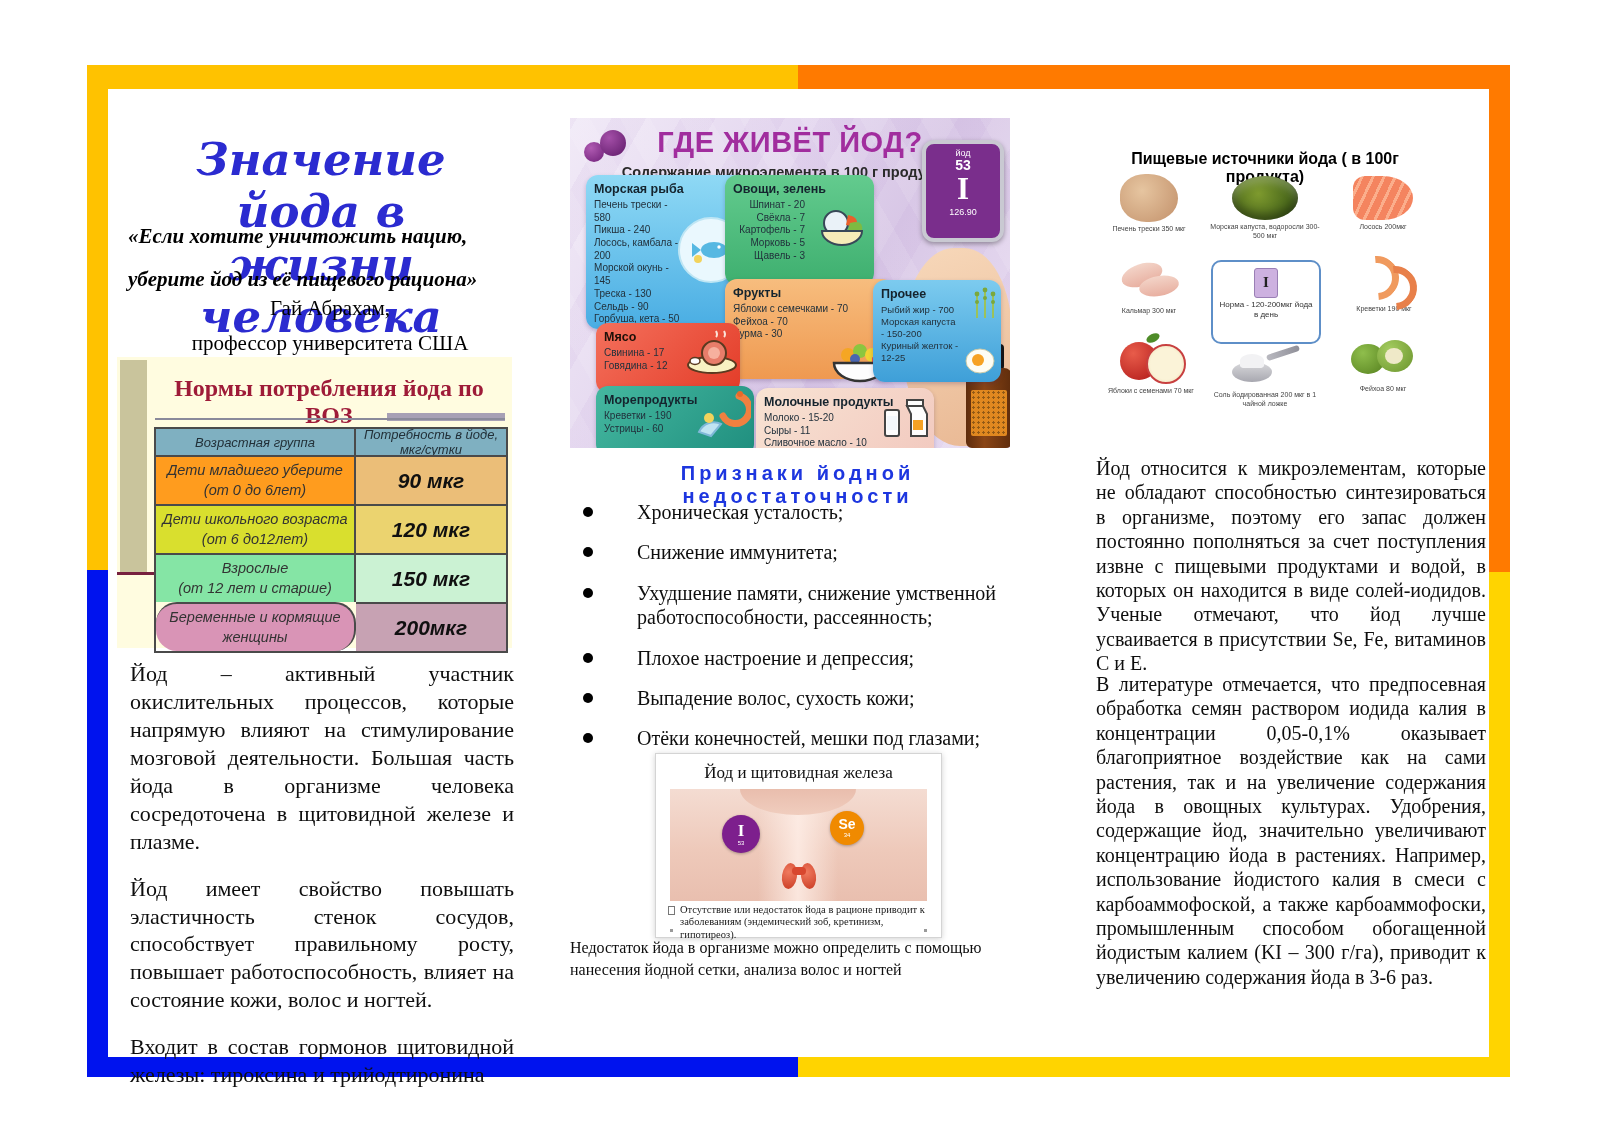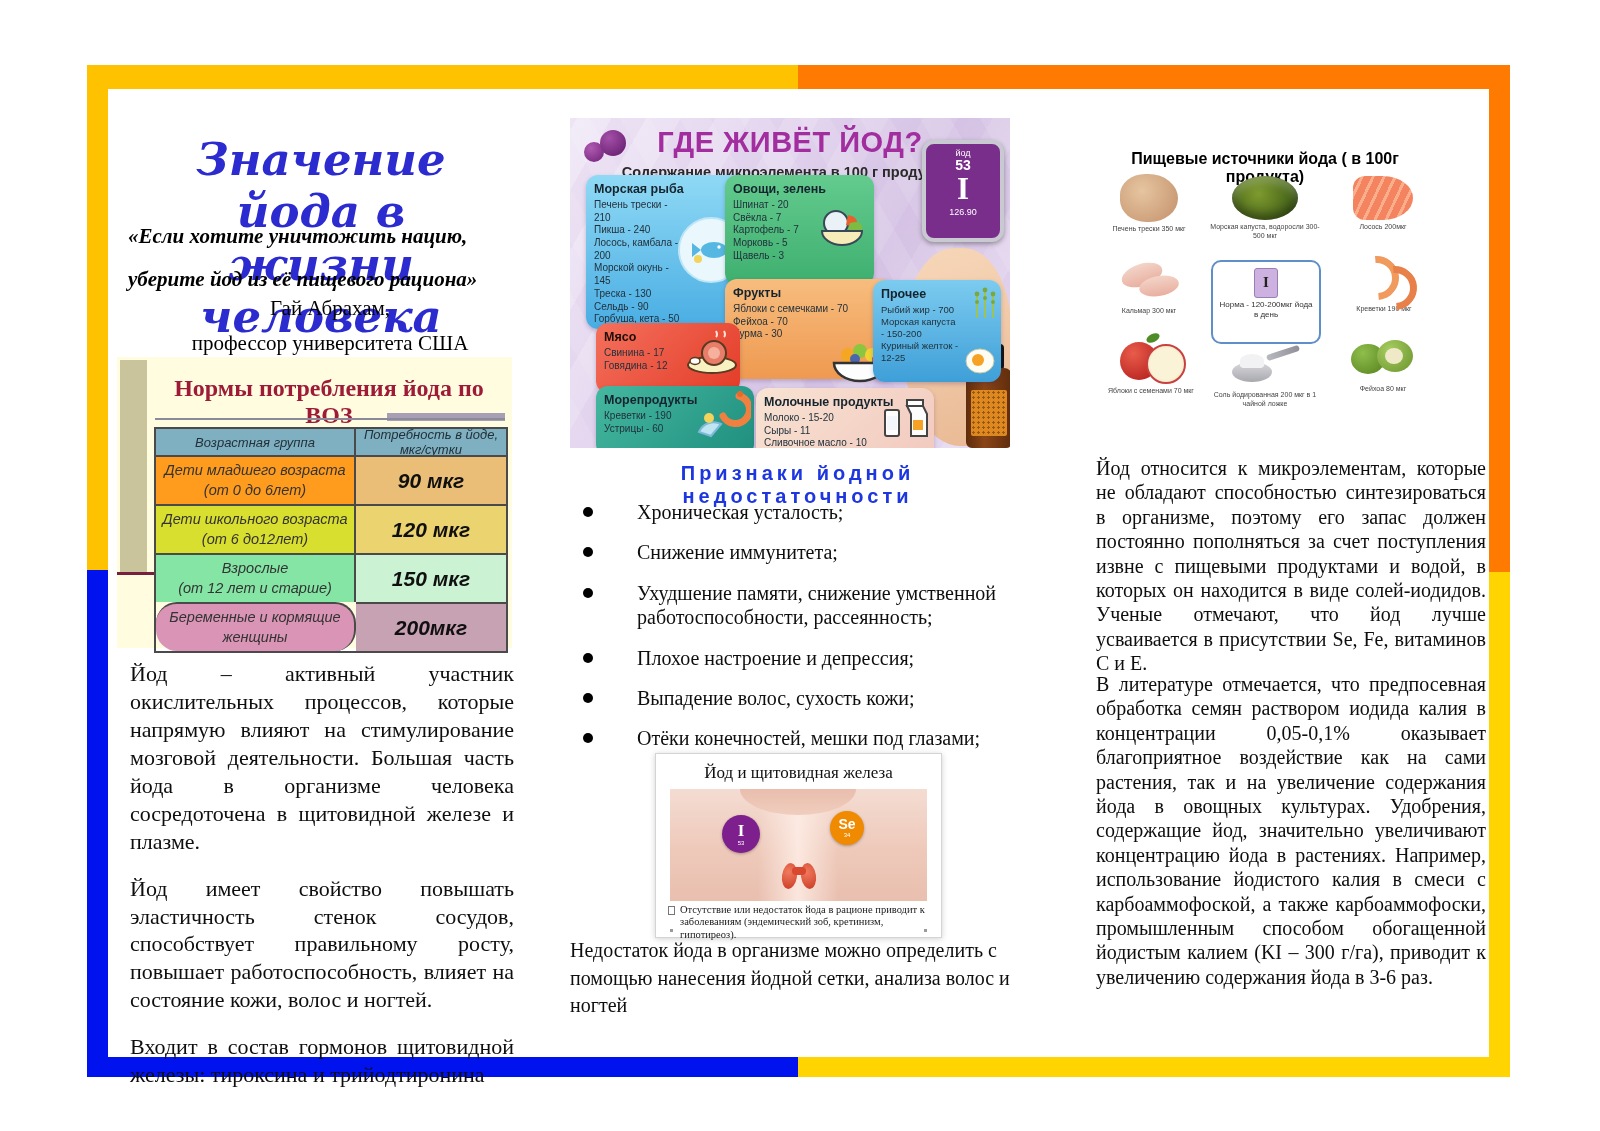--- a/index.html
+++ b/index.html
@@ -79,21 +79,21 @@
   .element-tile .el-mass{font-size:9px;margin-top:3px;}
 
   .card{position:absolute;border-radius:12px;padding:7px 8px;box-shadow:0 2px 4px rgba(60,30,90,.25);z-index:2;}
   .card h3{margin:0 0 3px 0;font-size:12.5px;font-weight:bold;color:#15242E;}
   .card ul{margin:0;padding:0;list-style:none;font-size:10px;line-height:1.27;color:#22313C;}
   .card.sea{left:16px;top:57px;width:146px;height:140px;
     background:linear-gradient(180deg,#8FD9F5,#49ADE3);}
   .card.sea ul{width:88px;}
   .card.veg{left:155px;top:57px;width:133px;height:96px;
     background:linear-gradient(180deg,#63CB8E,#3EAF6F);}
-  .card.veg ul{width:72px;}
+  .card.veg ul{width:72px;text-align:right;}
   .card.fruit{left:155px;top:161px;width:153px;height:86px;
     background:linear-gradient(180deg,#F7BD7E,#EF9950);}
   .card.fruit ul{width:150px;}
   .card.other{left:303px;top:162px;width:112px;height:88px;
     background:linear-gradient(180deg,#7CCBEF,#3E9FD8);}
   .card.other ul{width:78px;font-size:9.5px;}
   .card.meat{left:26px;top:205px;width:128px;height:56px;
     background:linear-gradient(135deg,#F4705C,#E33C28);}
   .card.meat h3{color:#1E1008;}
   .card.meat ul{width:66px;}
@@ -141,21 +141,21 @@
   .circle-i{left:52px;top:26px;width:38px;height:38px;background:#7D1F8D;}
   .circle-i .sym{font-family:"Liberation Serif",serif;font-size:17px;font-weight:bold;line-height:1.05;margin-top:7px;}
   .circle-se{left:160px;top:22px;width:34px;height:34px;background:#F08A00;}
   .circle-se .sym{font-size:14px;font-weight:bold;line-height:1.1;margin-top:6px;}
   .circle-el .tiny{font-size:6px;line-height:1.1;}
   .slide-caption{left:12px;top:150px;width:262px;font-size:10.5px;line-height:1.18;color:#1A1A1A;display:flex;}
   .slide-caption .sq{flex:0 0 5px;width:5px;height:7px;border:1px solid #777;margin:2px 5px 0 0;}
   .corner-dot{position:absolute;width:3px;height:3px;background:#9a9a9a;bottom:5px;}
   .corner-dot.cl{left:14px;} .corner-dot.cr{right:14px;}
 
-  .mid-bottom{left:570px;top:937px;width:458px;font-size:20px;line-height:1.38;color:#0E0E0E;}
+  .mid-bottom{left:570px;top:937px;width:458px;font-size:16px;line-height:1.38;color:#0E0E0E;}
 
   
   .food-panel{left:1093px;top:142px;width:344px;height:262px;background:#fff;}
   .fp-heading{left:0;top:8px;width:344px;text-align:center;font-family:"Liberation Sans",sans-serif;
     font-size:16px;font-weight:bold;color:#000000;}
   .food-item{position:absolute;text-align:center;font-family:"Liberation Sans",sans-serif;}
   .food-item .cap{font-size:7px;color:#444;line-height:1.25;margin-top:3px;}
   .icon-box{margin:0 auto;position:relative;}
   .i-codliver{width:58px;height:48px;border-radius:46% 54% 52% 48%;
     background:radial-gradient(circle at 38% 35%,#E6C5A0,#C2906A);}
@@ -235,21 +235,21 @@
     <div class="abs olive-bar"></div>
     <div class="abs burgundy-line"></div>
     <div class="abs who-title">Нормы потребления йода по ВОЗ</div>
     <div class="abs who-accent"></div>
     <div class="abs who-underline"></div>
     <div class="abs who-table">
       <div class="cell th first gcol">Возрастная группа</div>
       <div class="cell th first">Потребность в йоде, мкг/сутки</div>
 
       <div class="cell g r0 gcol">
-        <div>Дети младшего возраста</div>
+        <div>Дети младшего уберите</div>
         <div>(от 0 до 6лет)</div>
       </div>
       <div class="cell v r0">90 мкг</div>
 
       <div class="cell g r1 gcol">
         <div>Дети школьного возраста</div>
         <div>(от 6 до12лет)</div>
       </div>
       <div class="cell v r1">120 мкг</div>
 
@@ -285,21 +285,21 @@
     <div class="abs element-tile">
       <div class="el-name">йод</div>
       <div class="el-num">53</div>
       <div class="el-sym">I</div>
       <div class="el-mass">126.90</div>
     </div>
 
     <div class="card sea">
       <h3>Морская рыба</h3>
       <ul>
-        <li>Печень трески - 210</li>
+        <li>Печень трески - 580</li>
         <li>Пикша - 240</li>
         <li>Лосось, камбала - 200</li>
         <li>Морской окунь - 145</li>
         <li>Треска - 130</li>
         <li>Сельдь - 90</li>
         <li>Горбуша, кета - 50</li>
       </ul>
       <div class="card-icon fish-badge">
         <svg width="44" height="28" viewBox="0 0 44 28">
           <ellipse cx="25" cy="14" rx="13" ry="8" fill="#56B8E2"></ellipse>

